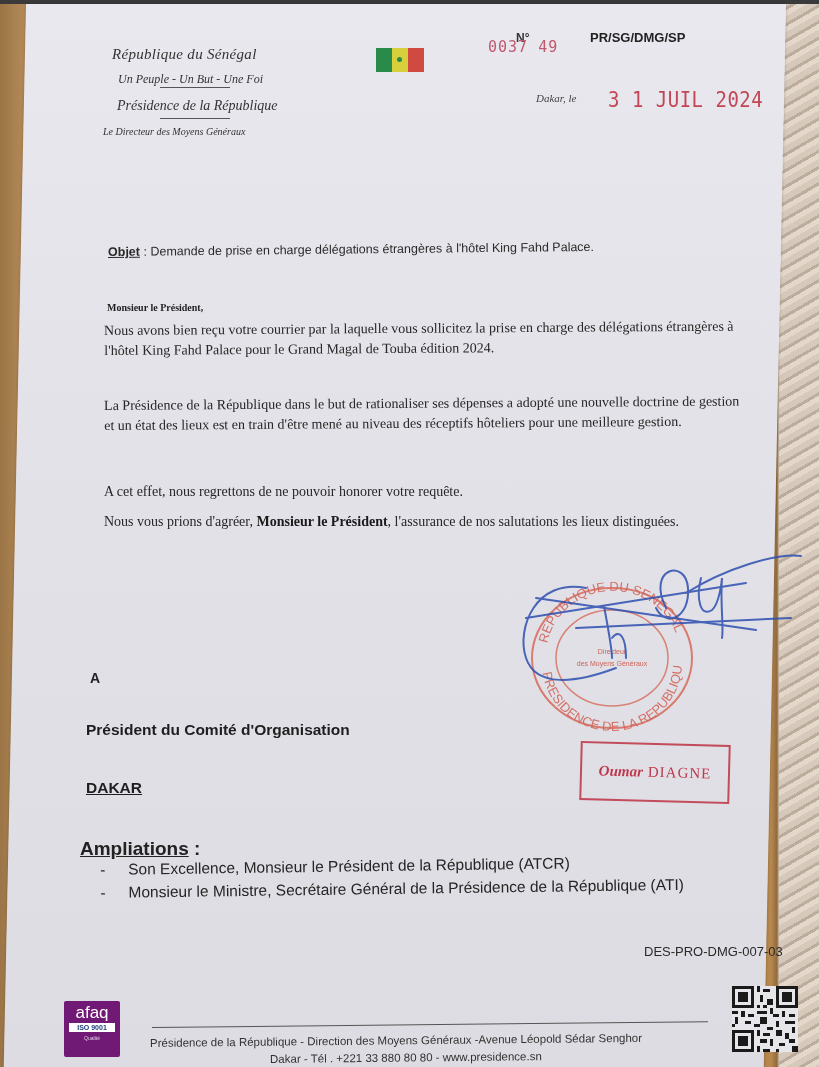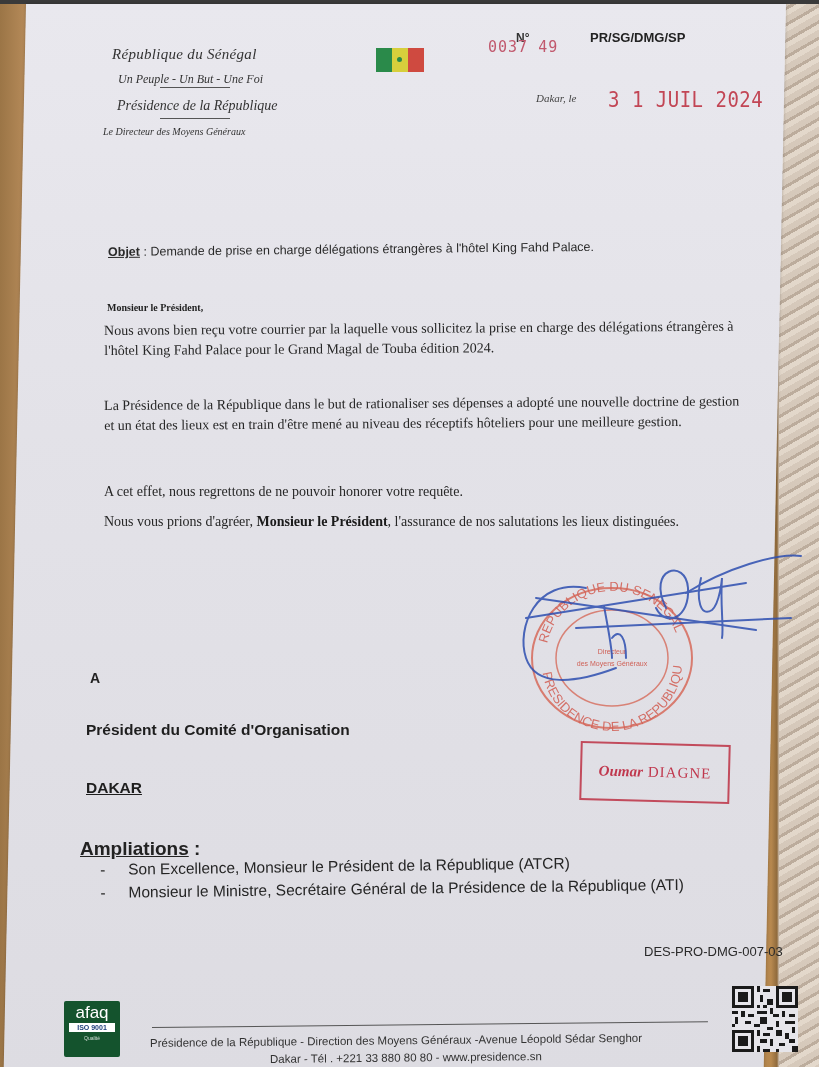--- a/index.html
+++ b/index.html
@@ -86,21 +86,21 @@
 
   
   .ampl-title { left: 80px; top: 838px; font-family: "Liberation Sans", sans-serif; font-weight: bold; font-size: 19px; }
   .ampl-title .u { text-decoration: underline; }
   .ampl-list { left: 100px; top: 858px; font-family: "Liberation Sans", sans-serif; font-size: 15.5px; line-height: 23px; transform: rotate(-0.8deg); transform-origin: left top; color: #252525; }
   .ampl-list .bullet { display: inline-block; width: 28px; }
 
   .doc-code { left: 644px; top: 944px; font-family: "Liberation Sans", sans-serif; font-size: 13px; color: #2a2a2a; }
 
   
-  .afaq { left: 64px; top: 1001px; width: 56px; height: 56px; background: #14532d; border-radius: 2px; color: #fff; text-align: center; font-family: "Liberation Sans", sans-serif; }
+  .afaq { left: 64px; top: 1001px; width: 56px; height: 56px; background: #701a75; border-radius: 2px; color: #fff; text-align: center; font-family: "Liberation Sans", sans-serif; }
   .afaq .t { font-size: 17px; line-height: 18px; padding-top: 3px; }
   .afaq .iso { margin: 1px 5px 0; background: #fff; color: #1d3e7a; font-size: 7px; font-weight: bold; line-height: 9px; }
   .afaq .q { font-size: 5px; margin-top: 3px; opacity: 0.8; }
   .footer-rule { left: 152px; top: 1027px; width: 556px; height: 1px; background: #555; transform: rotate(-0.6deg); transform-origin: left; }
   .footer-l1 { left: 150px; top: 1037px; font-family: "Liberation Sans", sans-serif; font-size: 11.5px; color: #333; transform: rotate(-0.6deg); transform-origin: left; }
   .footer-l2 { left: 270px; top: 1053px; font-family: "Liberation Sans", sans-serif; font-size: 11.5px; color: #333; transform: rotate(-0.6deg); transform-origin: left; }
   .qr { left: 732px; top: 986px; width: 66px; height: 66px; }
 </style>
 </head>
 <body>

